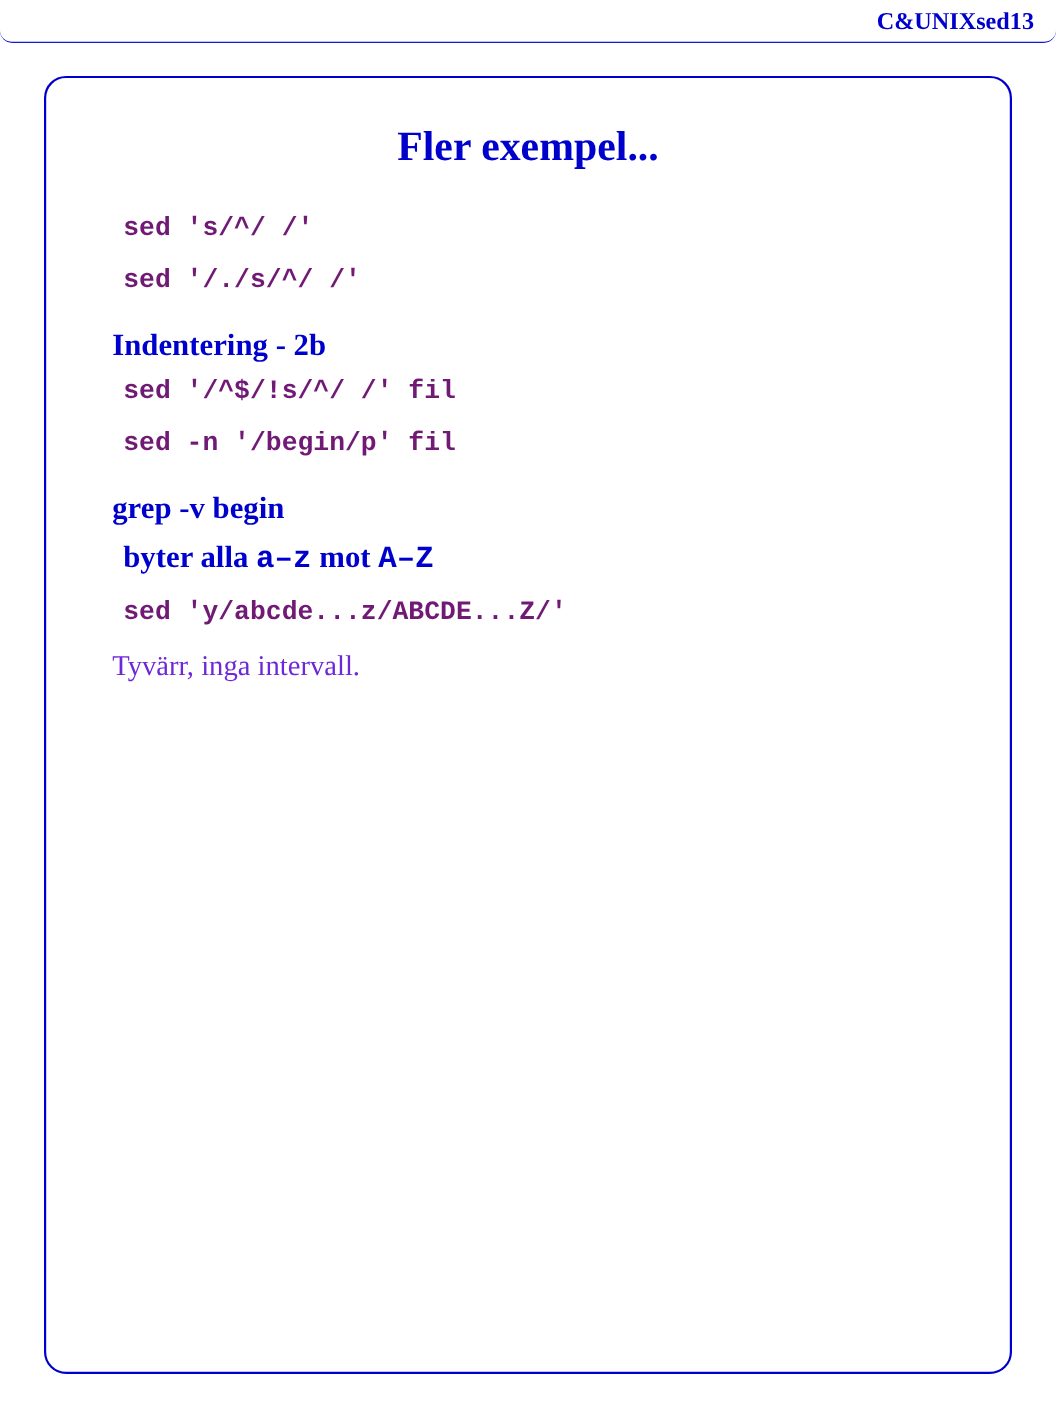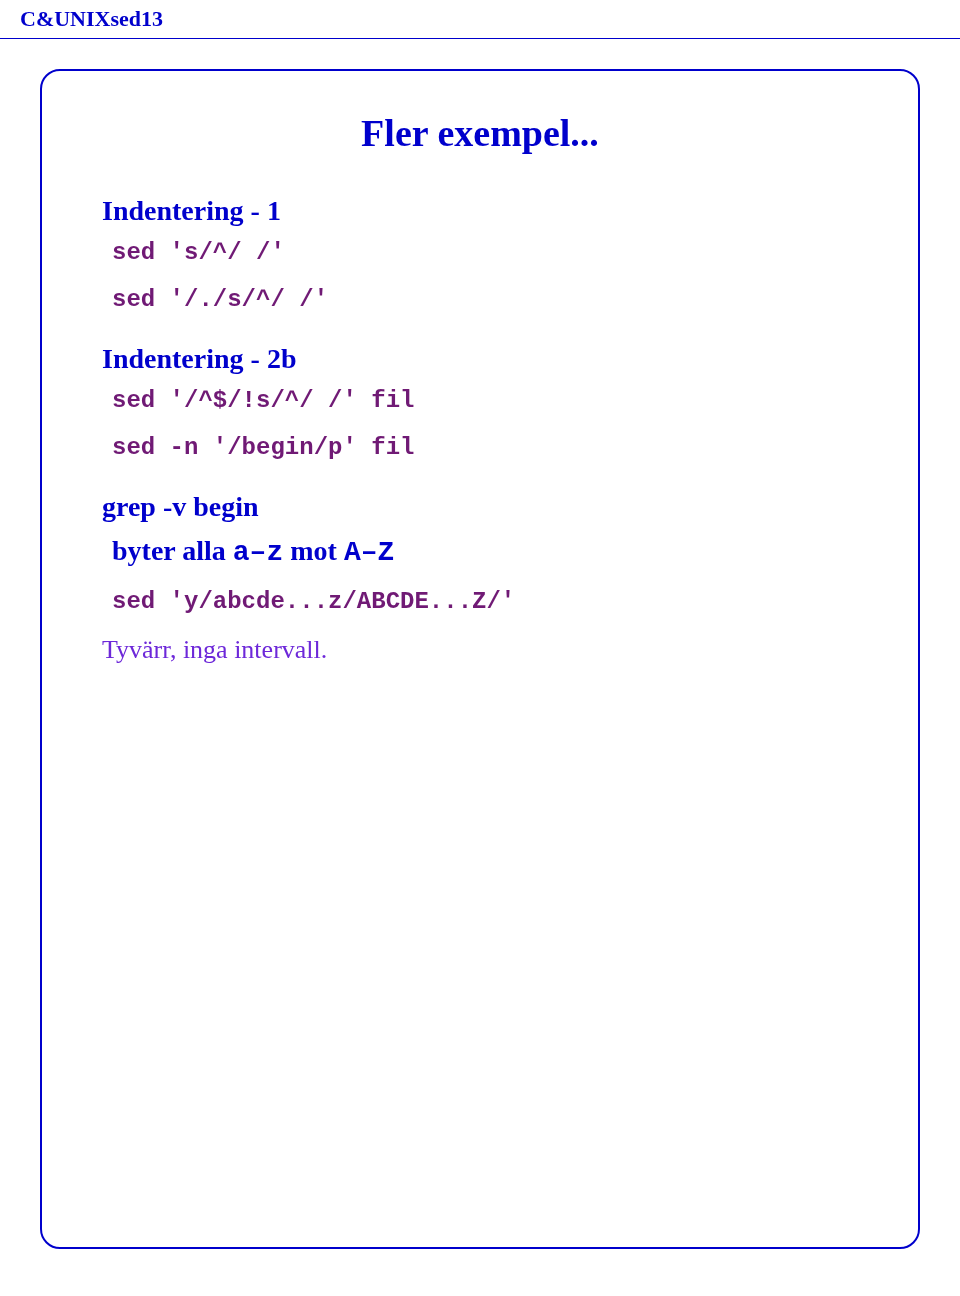--- a/index.html
+++ b/index.html
@@ -13,27 +13,28 @@
       min-height: 1296px;
       background: #ffffff;
       font-family: "Times New Roman", Times, serif;
       color: #0000cc;
       position: relative;
     }
 
     
     .header {
       display: flex;
-      justify-content: flex-start;
+      justify-content: flex-end;
       align-items: center;
       padding: 6px 20px;
       border-bottom: 1px solid #0000cc;
       font-size: 22px;
       font-weight: bold;
       color: #0000cc;
+      border-radius: 11px;
     }
 
     
     .card {
       margin: 30px 40px;
       border: 2px solid #0000cc;
       border-radius: 20px;
       padding: 40px 60px 50px 60px;
       min-height: 1180px;
     }
@@ -98,21 +99,20 @@
 <div class="header">
   <span>C&amp;UNIX</span>
   <span>sed</span>
   <span>13</span>
 </div>
 
 <div class="card">
 
   <div class="card-title">Fler exempel...</div>
 
-  <div class="section-heading">Indentering - 1</div>
   <div class="code-line">sed  's/^/        /'</div>
 
   <div class="code-line">sed  '/./s/^/        /'</div>
 
   <div class="section-heading">Indentering - 2b</div>
   <div class="code-line">sed  '/^$/!s/^/        /'  fil</div>
 
   <div class="code-line">sed -n  '/begin/p'  fil</div>
 
   <div class="section-heading">grep -v begin</div>

